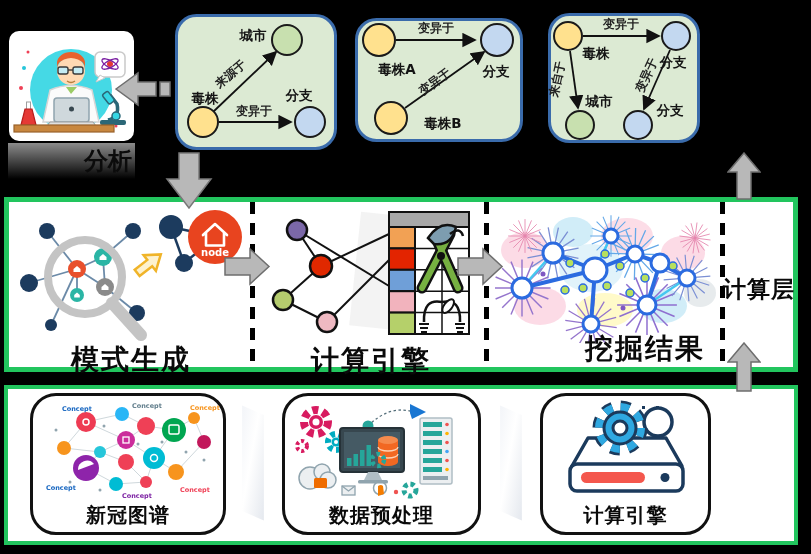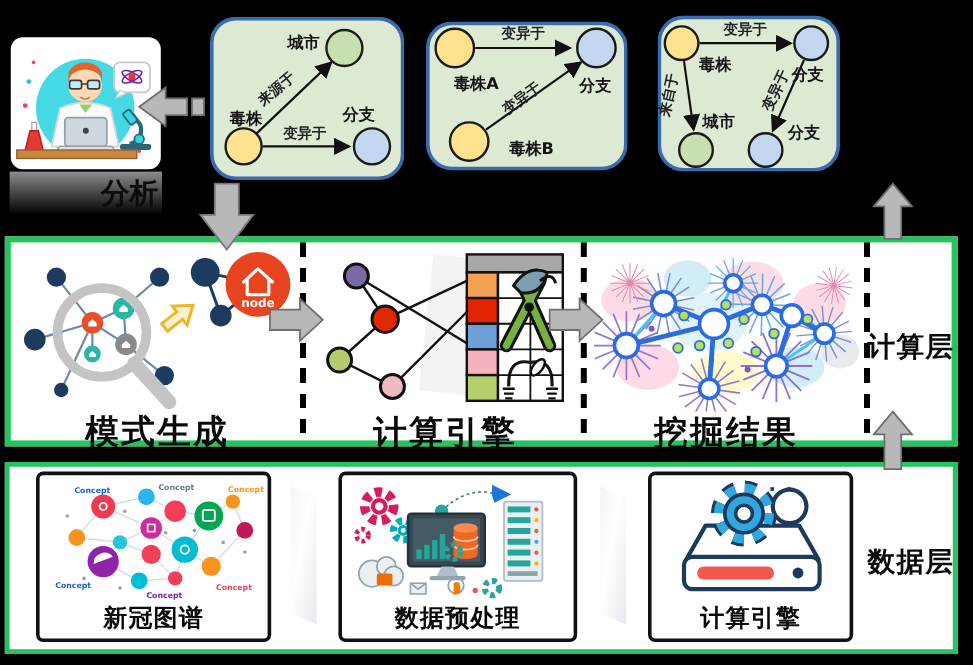--- a/index.html
+++ b/index.html
@@ -11,21 +11,21 @@
   #compute-layer{left:4px;top:197px;width:794px;height:175px;}
   #data-layer{left:4px;top:385px;width:794px;height:160px;border-width:4px;}
   .vdash{position:absolute;top:0;height:100%;width:5px;
          background:repeating-linear-gradient(to bottom,#000 0 12px,transparent 12px 21px);}
   .panel-label{position:absolute;font-weight:bold;font-size:28px;color:#0a0a0a;
                text-align:center;letter-spacing:2px;}
   .layer-label{position:absolute;font-weight:bold;font-size:23px;color:#0a0a0a;
                text-align:center;letter-spacing:1px;}
   
   .data-card{position:absolute;top:4px;height:142px;background:#fff;border:3.5px solid #111;
-             border-radius:6px;box-sizing:border-box;}
+             border-radius:26px;box-sizing:border-box;}
   .card-label{position:absolute;bottom:3px;left:0;right:0;text-align:center;
               font-weight:bold;font-size:20px;color:#0a0a0a;letter-spacing:1px;}
   .divider3d{position:absolute;top:14px;height:120px;width:34px;
              background:linear-gradient(100deg,#eef1f6 0%,#ffffff 45%,#dde2ea 100%);
              clip-path:polygon(18% 2%,82% 10%,82% 98%,18% 90%);}
   
   #analyst-reflection{left:8px;top:143px;width:127px;height:36px;
       background:linear-gradient(to bottom,rgba(255,255,255,.55),rgba(255,255,255,0));}
   #analyst-label{left:84px;top:145px;font-weight:bold;font-size:24px;color:#0b0b0b;}
   svg text{font-family:"DejaVu Sans",sans-serif;}
@@ -320,21 +320,21 @@
       <circle cx="112" cy="78" r="4"></circle>
         <circle cx="125" cy="58" r="4"></circle>
         <circle cx="150" cy="70" r="4"></circle>
       <circle cx="178" cy="58" r="4"></circle>
         <circle cx="110" cy="46" r="4"></circle>
         <circle cx="135" cy="85" r="4"></circle>
     </g>
     <circle cx="128" cy="100" r="2.5" fill="#7e57c2"></circle>
       <circle cx="48" cy="66" r="2.5" fill="#7e57c2"></circle>
   </svg>
-  <div class="panel-label" style="left:496px;width:200px;top:140px;">挖掘结果</div>
+  <div class="panel-label" style="left:496px;width:200px;top:128px;text-align:right;">挖掘结果</div>
 
   <div class="layer-label" style="left:712px;width:76px;top:72px;">计算层</div>
 </div>
 
 <svg class="abs" style="left:224px;top:247px;z-index:30;" width="47" height="39" viewBox="0 0 47 39">
   <polygon points="1,11 26,11 26,2 45,19.5 26,37 26,28 1,28" fill="#b8b8b8" stroke="#6e6e6e" stroke-width="1.5"></polygon>
 </svg>
 <svg class="abs" style="left:457px;top:247px;z-index:30;" width="47" height="39" viewBox="0 0 47 39">
   <polygon points="1,11 26,11 26,2 45,19.5 26,37 26,28 1,28" fill="#b8b8b8" stroke="#6e6e6e" stroke-width="1.5"></polygon>
 </svg>
@@ -490,14 +490,13 @@
       <g>
         <circle cx="74" cy="30" r="21" fill="none" stroke="#1b3a5c" stroke-width="13" stroke-dasharray="8.5 8"></circle>
         <circle cx="74" cy="30" r="21" fill="none" stroke="#2fa8e1" stroke-width="8" stroke-dasharray="8.5 8"></circle>
         <circle cx="74" cy="30" r="16" fill="#2fa8e1" stroke="#1b3a5c" stroke-width="3"></circle>
         <circle cx="74" cy="30" r="7" fill="#fff" stroke="#1b3a5c" stroke-width="3"></circle>
       </g>
     </svg>
     <div class="card-label">计算引擎</div>
   </div>
 
-  <div class="layer-label" style="left:708px;width:86px;top:64px;">数据层</div>
 </div>
 
 </body></html>

